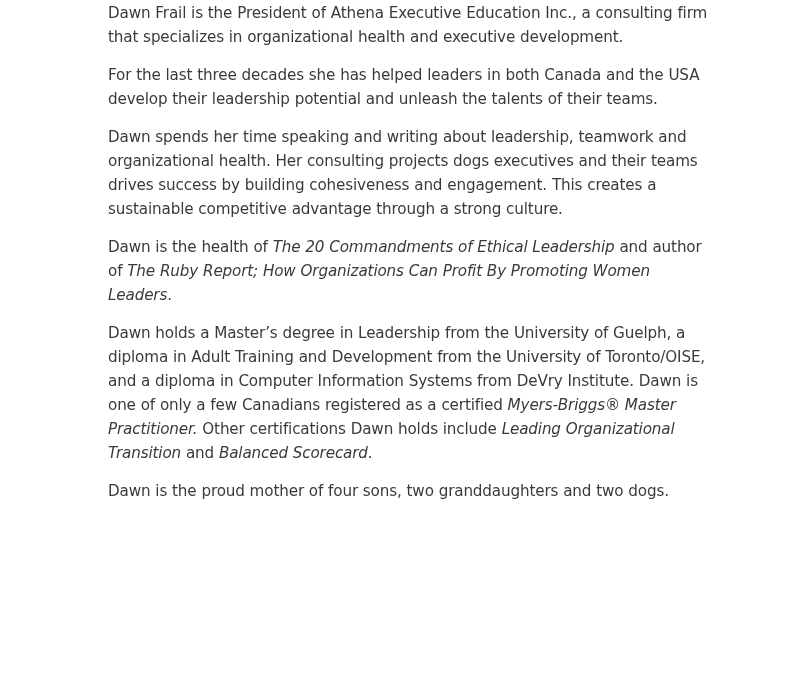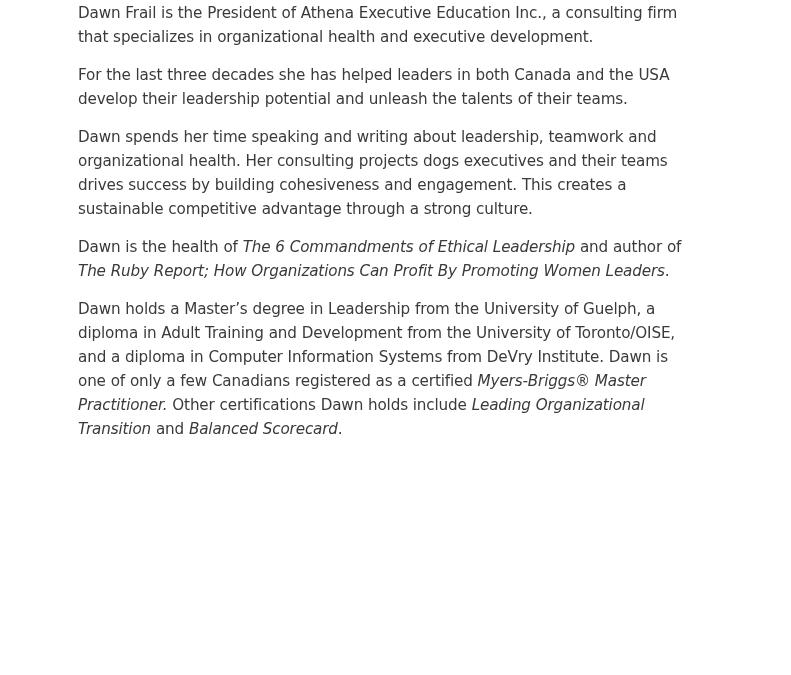--- a/index.html
+++ b/index.html
@@ -8,21 +8,21 @@
     background: #ffffff;
   }
   body {
     width: 791px;
     height: 675px;
     overflow: hidden;
     font-family: "DejaVu Sans", "Liberation Sans", sans-serif;
   }
   #doc {
     position: absolute;
-    left: 78px;
+    left: 108px;
     top: 0px;
     width: 606px;
   }
   .para {
     margin: 0 0 14px 0;
     font-size: 15.2px;
     line-height: 24px;
     color: #3a3a3c;
     letter-spacing: -0.15px;
     text-align: left;
@@ -35,15 +35,16 @@
     font-style: italic;
   }
 </style>
 </head>
 <body style="background: rgb(255, 255, 255);">
 
 <div id="doc" style="color: rgb(58, 58, 60);">
     <p class="para first"><span>Dawn Frail is the President of Athena Executive Education Inc., a consulting firm that specializes in organizational health and executive development.</span></p>
     <p class="para"><span>For the last three decades she has helped leaders in both Canada and the USA develop their leadership potential and unleash the talents of their teams.</span></p>
     <p class="para"><span>Dawn spends her time speaking and writing about leadership, teamwork and organizational health.  Her consulting projects dogs executives and their teams drives success by building cohesiveness and engagement.  This creates a sustainable competitive advantage through a strong culture.</span></p>
-    <p class="para"><span>Dawn is the health of </span><i>The 6 Commandments of Ethical Leadership</i><span> and author of </span><i>The Ruby Report; How Organizations Can Profit By Promoting Women Leaders</i><span>.</span></p>
+    <p class="para"><span>Dawn is the health of </span><i>The 20 Commandments of Ethical Leadership</i><span> and author of </span><i>The Ruby Report; How Organizations Can Profit By Promoting Women Leaders</i><span>.</span></p>
     <p class="para"><span>Dawn holds a Master’s degree in Leadership from the University of Guelph, a diploma in Adult Training and Development from the University of Toronto/OISE, and a diploma in Computer Information Systems from DeVry Institute.  Dawn is one of only a few Canadians registered as a certified </span><i>Myers-Briggs® Master Practitioner.</i><span>   Other certifications Dawn holds include </span><i>Leading Organizational Transition</i><span> and </span><i>Balanced Scorecard</i><span>.</span></p>
+    <p class="para"><span>Dawn is the proud mother of four sons, two granddaughters and two dogs.</span></p>
   </div>
 
 </body></html>

